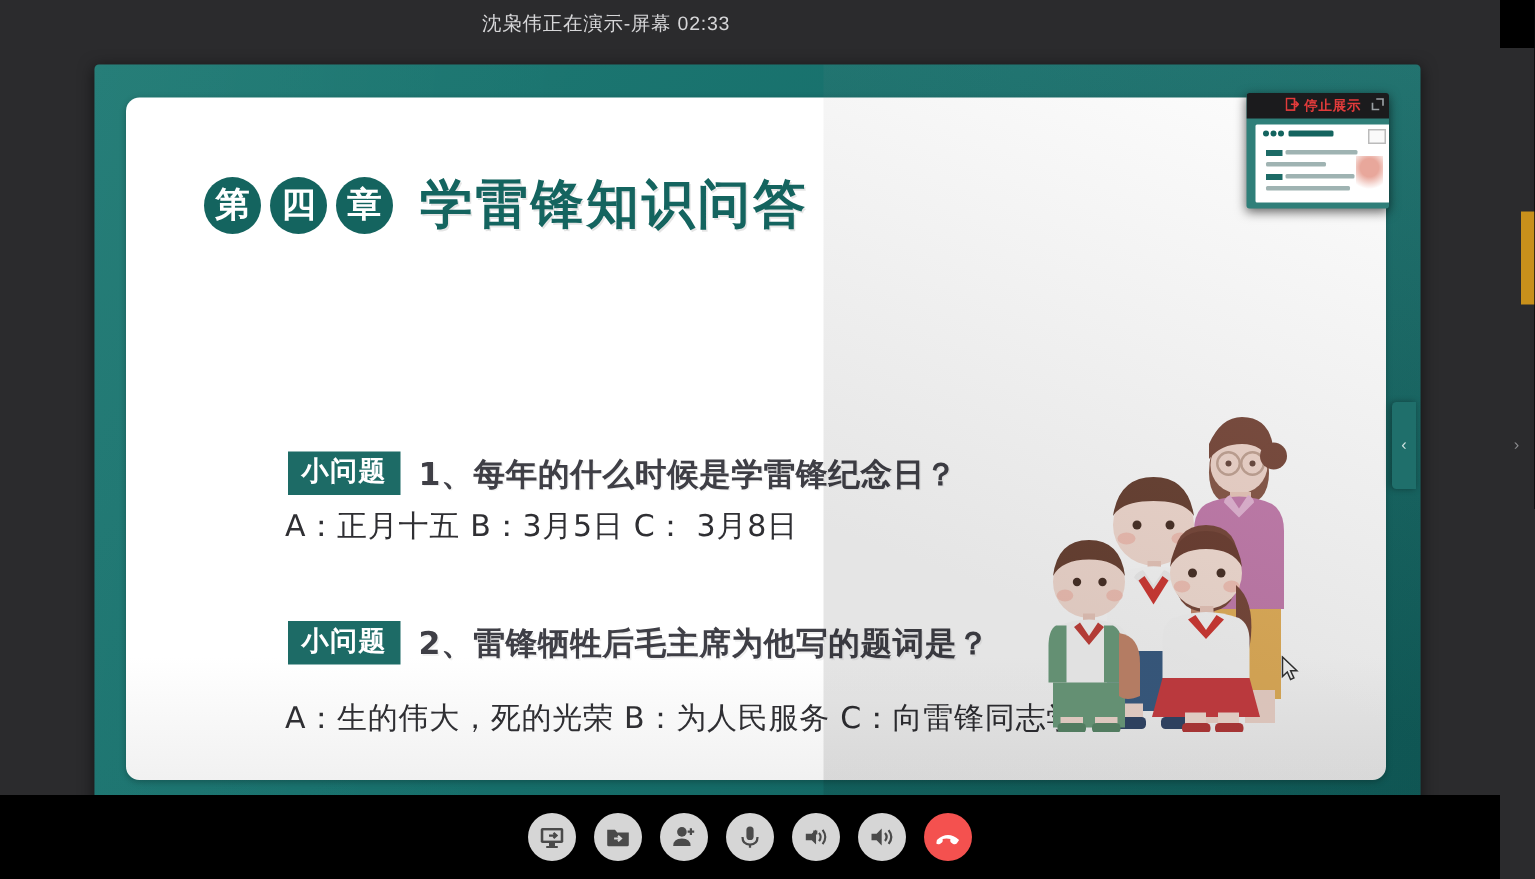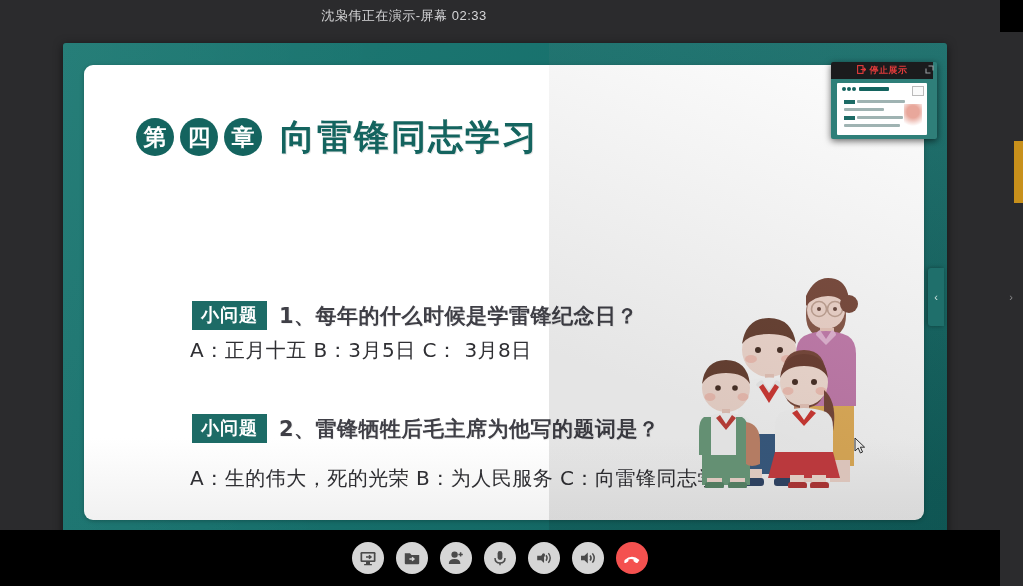--- a/index.html
+++ b/index.html
@@ -191,21 +191,21 @@
     width: 12px;
     height: 18px;
     pointer-events: none;
   }
 
   
   #presenter-thumb {
     position: absolute;
     left: 831px;
     top: 62px;
-    width: 106px;
+    width: 95px;
     height: 77px;
     background: #2f7f79;
     border-radius: 2px;
     box-shadow: 0 2px 7px rgba(0,0,0,.6);
     overflow: hidden;
   }
   #thumb-bar {
     position: absolute;
     left: 0; top: 0;
     width: 102px;
@@ -365,21 +365,21 @@
       <span class="tb-text">沈枭伟正在演示-屏幕 02:33</span>
     </div>
 
     <div id="slide-wrap">
       <div id="slide-page">
 
         <div id="slide-title">
           <div class="chap-badge">第</div>
           <div class="chap-badge">四</div>
           <div class="chap-badge">章</div>
-          <div id="chapter-heading">向雷锋同志学习</div>
+          <div id="chapter-heading">学雷锋知识问答</div>
         </div>
 
         <div class="q-row" id="q1-row">
           <span class="q-tag">小问题</span>
           <span class="q-text">1、每年的什么时候是学雷锋纪念日？</span>
         </div>
         <div class="a-row" id="a1-row">A：正月十五 B：3月5日 C：  3月8日</div>
 
         <div class="q-row" id="q2-row">
           <span class="q-tag">小问题</span>

